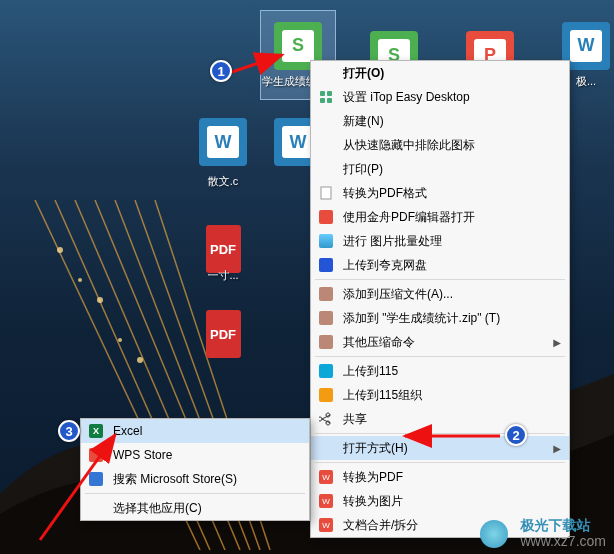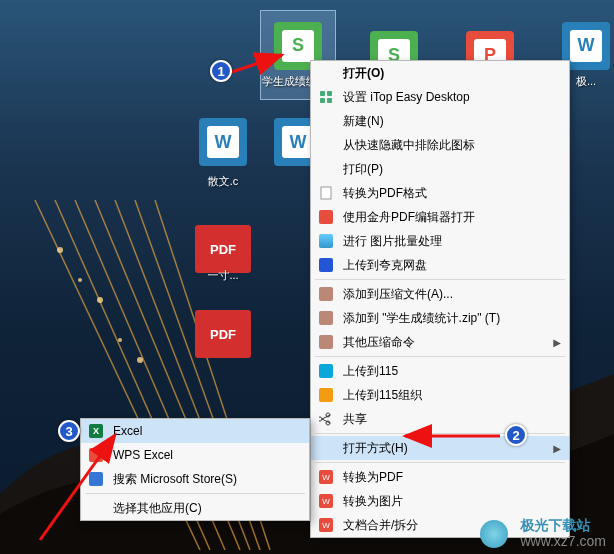--- a/index.html
+++ b/index.html
@@ -18,21 +18,21 @@
 .di-p { background: #e74c3c; }
 .di-w { background: #2980b9; }
 .di-inner { background: white; width: 32px; height: 32px; border-radius: 3px; display: flex; align-items: center; justify-content: center; font-weight: bold; font-size: 18px; }
 .di-label { color: #fff; font-size: 11px; margin-top: 4px; text-shadow: 1px 1px 2px rgba(0,0,0,0.8); white-space: nowrap; overflow: hidden; width: 72px; }
 
 .left-icon { position: absolute; width: 76px; height: 90px; display: flex; flex-direction: column; align-items: center; }
 .li-w { top: 118px; left: 260px; }
 .li-sanwen { top: 118px; left: 185px; }
 .li-pdf1 { top: 225px; left: 185px; }
 .li-pdf2 { top: 310px; left: 185px; }
-.pdf-box { width: 56px; height: 48px; background: #d32f2f; color: #fff; display: flex; align-items: center; justify-content: center; font-weight: bold; font-size: 13px; border-radius: 3px; }
+.pdf-box { width: 35px; height: 48px; background: #d32f2f; color: #fff; display: flex; align-items: center; justify-content: center; font-weight: bold; font-size: 13px; border-radius: 3px; }
 .icon-lbl { color: #fff; font-size: 11px; margin-top: 8px; text-shadow: 1px 1px 2px rgba(0,0,0,0.8); }
 
 .ctx-menu { position: absolute; top: 60px; left: 310px; width: 260px; background: #f7f7f7; border: 1px solid #b8b8b8; box-shadow: 3px 3px 8px rgba(0,0,0,0.3); font-size: 12px; z-index: 10; }
 .ctx-item { height: 24px; display: flex; align-items: center; padding: 0 8px 0 6px; gap: 8px; cursor: default; position: relative; }
 .ctx-item.hl { background: #cde3f8; }
 .ctx-icon { width: 18px; height: 18px; display: flex; align-items: center; justify-content: center; flex-shrink: 0; }
 .ctx-text { flex: 1; white-space: nowrap; overflow: hidden; color: #000; }
 .ctx-arrow { font-size: 10px; color: #555; }
 .ctx-sep { height: 1px; background: #d8d8d8; margin: 2px 4px; }
 
@@ -260,21 +260,21 @@
   <div class="ctx-item hl">
       <div class="ctx-icon">
         <div class="ic-sq c-xl">X</div>
       </div>
       <div class="ctx-text">Excel</div>
     </div>
   <div class="ctx-item">
       <div class="ctx-icon">
         <div class="ic-sq c-wps"></div>
       </div>
-      <div class="ctx-text">WPS Excel</div>
+      <div class="ctx-text">WPS Store</div>
     </div>
   <div class="ctx-item">
       <div class="ctx-icon">
         <div class="ic-sq c-store"></div>
       </div>
       <div class="ctx-text">搜索 Microsoft Store(S)</div>
     </div>
   <div class="ctx-sep"></div>
   <div class="ctx-item">
       <div class="ctx-icon"></div>

